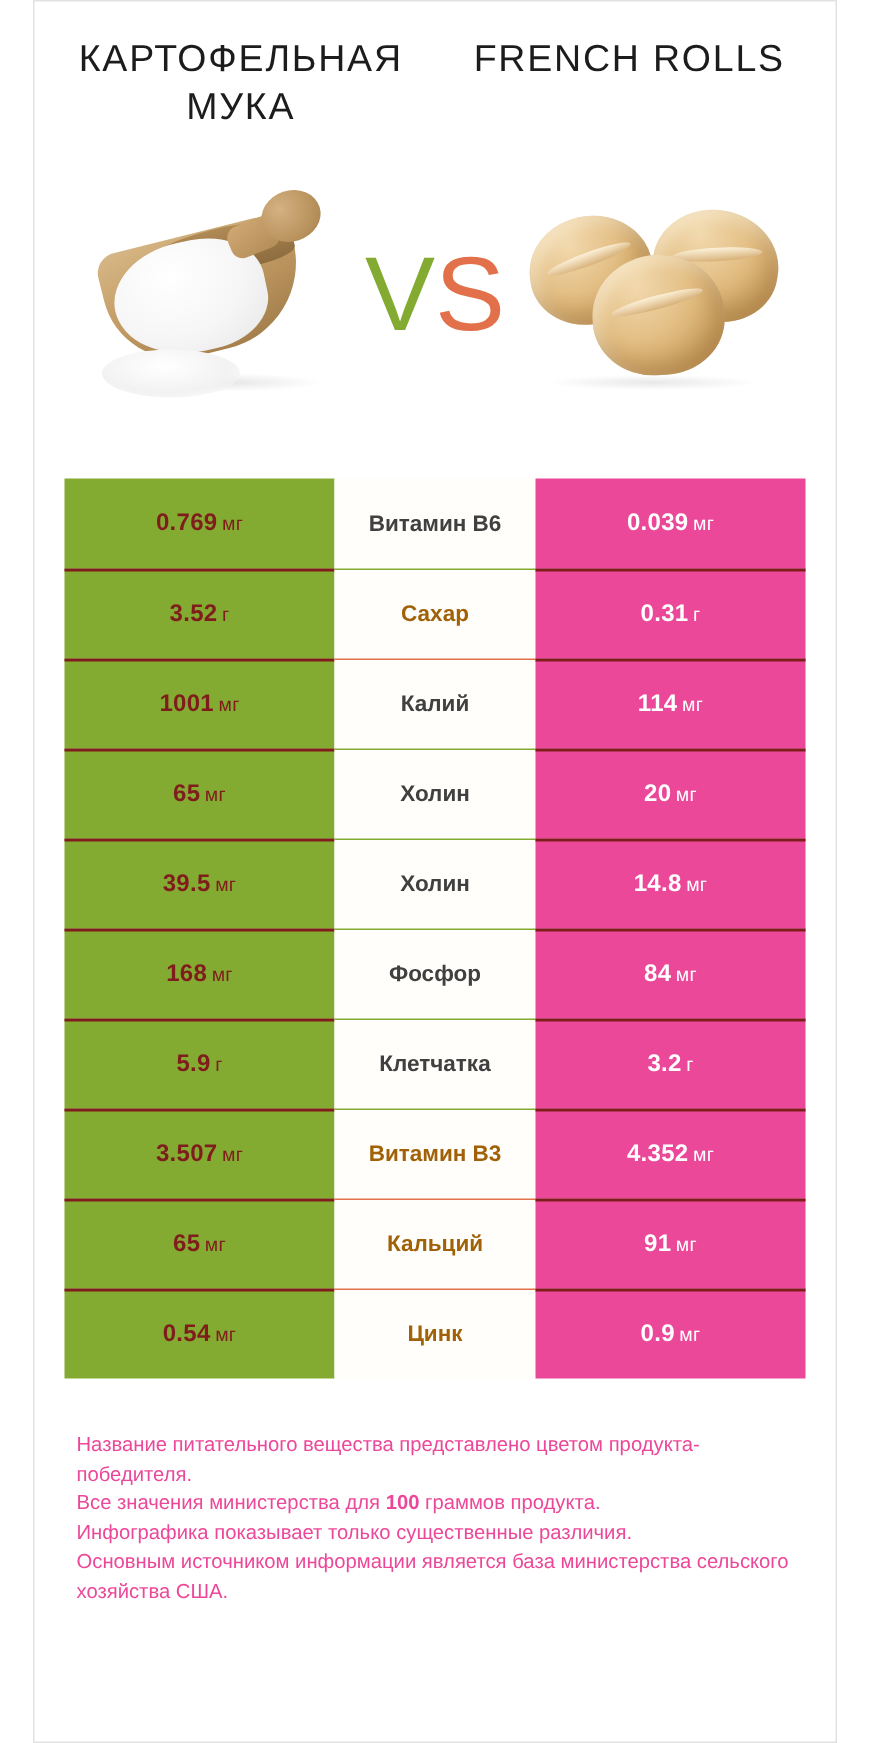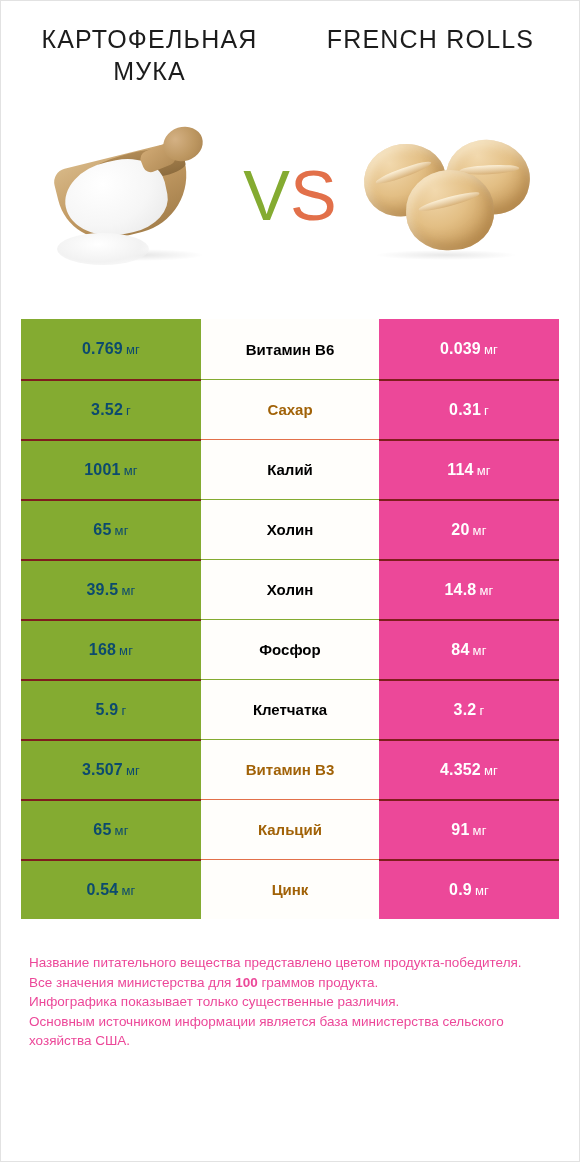--- a/index.html
+++ b/index.html
@@ -9,21 +9,21 @@
     background: #ffffff;
   }
 
   body {
     font-family: "Liberation Sans", "DejaVu Sans", sans-serif;
     -webkit-font-smoothing: antialiased;
   }
 
   .page {
     position: relative;
-    width: 580px;
+    width: 536px;
     height: 1162px;
     margin: 0 auto;
     background: #ffffff;
     border: 1px solid #e2e2e2;
     overflow: hidden;
   }
 
   
   .titles {
     display: flex;
@@ -179,34 +179,34 @@
   }
   .cell {
     display: flex;
     align-items: center;
     justify-content: center;
     text-align: center;
   }
   .cell.left {
     flex: 0 0 180px;
     background: #84ab31;
-    color: #0c4a6e;
+    color: #7f1d1d;
   }
   .cell.right {
     flex: 0 0 180px;
     background: #ec4899;
     color: #ffffff;
   }
   .cell.mid {
     flex: 1 1 auto;
     background: #fffefb;
     font-size: 15px;
     font-weight: 700;
   }
-  .cell.mid.win-left  { color: #000000; }
+  .cell.mid.win-left  { color: #404040; }
   .cell.mid.win-right { color: #a16207; }
 
   .val {
     font-size: 16px;
     font-weight: 700;
     letter-spacing: .2px;
     white-space: nowrap;
   }
   .val .unit {
     font-size: 13px;

